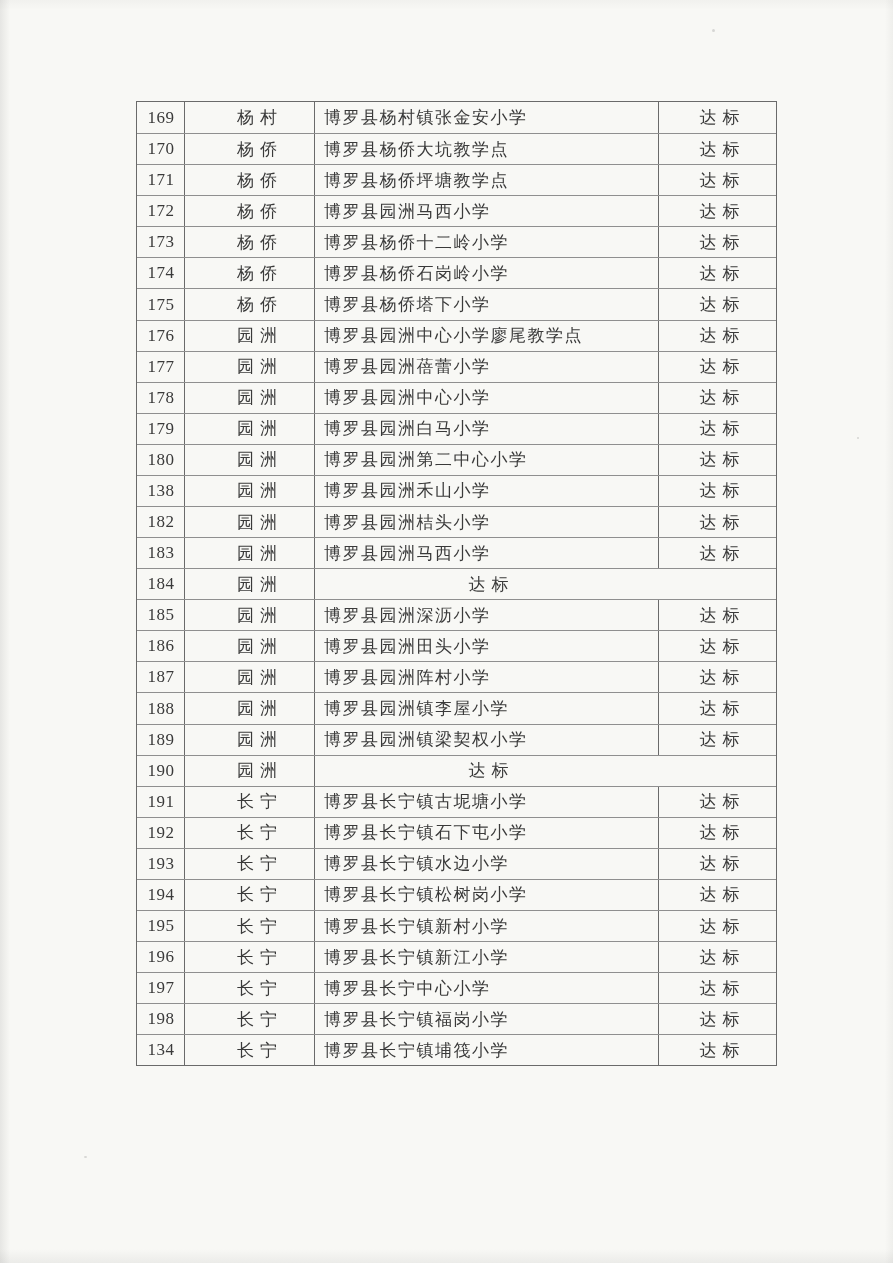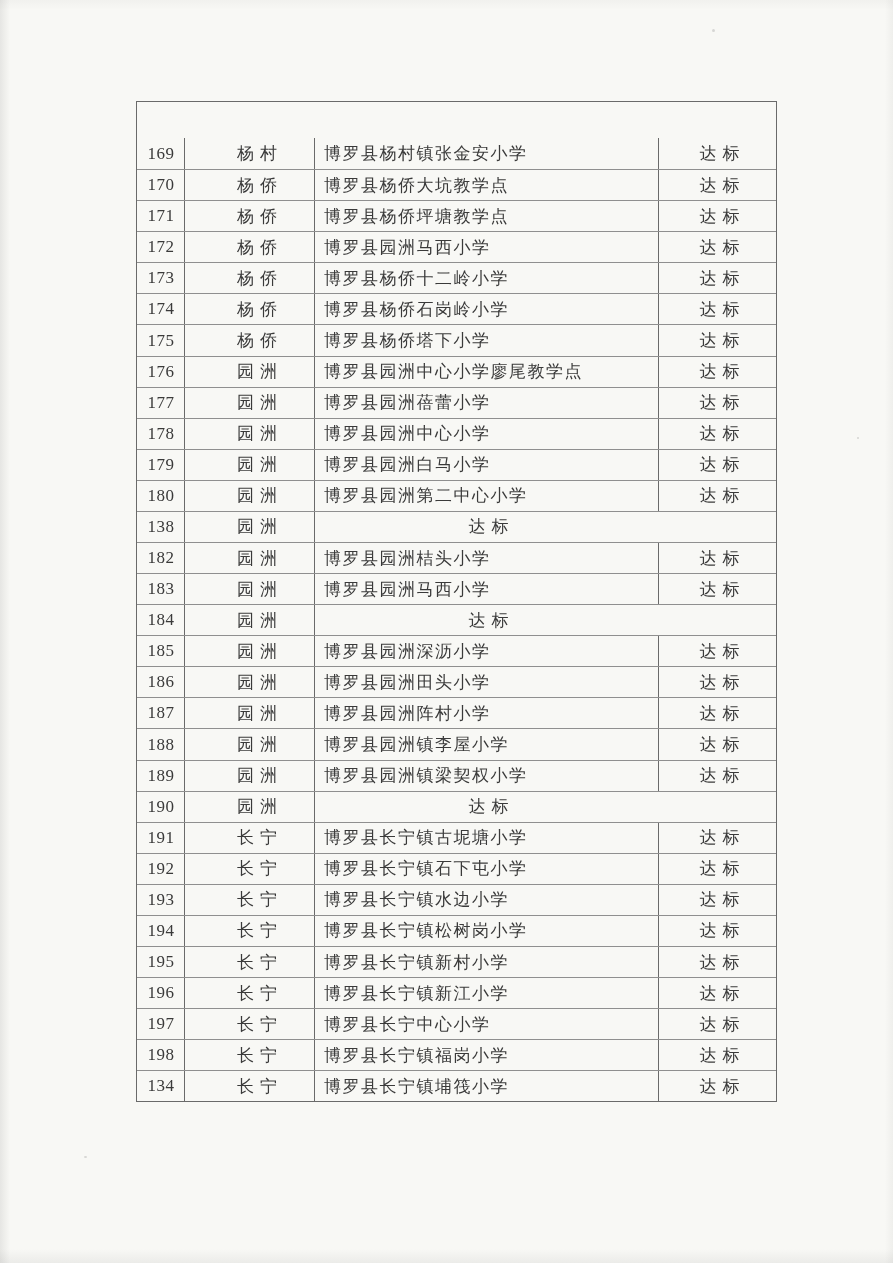--- a/index.html
+++ b/index.html
@@ -21,21 +21,21 @@
     position:absolute; left:136px; top:101px; width:639px;
     border:1px solid #6a6a6a;
   }
   .row {
     display:grid;
     grid-template-columns:47px 130px 344px 1fr;
     height:31.08px;
     box-sizing:border-box;
     border-top:1px solid #8f8f8f;
   }
-  .row:first-child { border-top:none;margin-top:36px; }
+  .row:first-child { border-top:none; }
   .cell {
     box-sizing:border-box;
     display:flex; align-items:center; justify-content:center;
     border-left:1px solid #6a6a6a;
     color:#3a3a3a; font-size:17px;
     white-space:nowrap; overflow:hidden;
   }
   .c-no { border-left:none; letter-spacing:0.5px; padding-left:1px; }
   .c-town { letter-spacing:6px; padding-left:21px; }
   .c-school { justify-content:flex-start; padding-left:9px; letter-spacing:1.5px;font-family:Liberation Mono, monospace; }
@@ -133,20 +133,21 @@
   <div class="row">
     <div class="cell c-no">180</div>
     <div class="cell c-town">园洲</div>
     <div class="cell c-school">博罗县园洲第二中心小学</div>
     <div class="cell c-status">达标</div>
   </div>
 
   <div class="row">
     <div class="cell c-no">138</div>
     <div class="cell c-town">园洲</div>
+    <div class="cell c-school">博罗县园洲禾山小学</div>
     <div class="cell c-status">达标</div>
   </div>
 
   <div class="row">
     <div class="cell c-no">182</div>
     <div class="cell c-town">园洲</div>
     <div class="cell c-school">博罗县园洲桔头小学</div>
     <div class="cell c-status">达标</div>
   </div>
 

